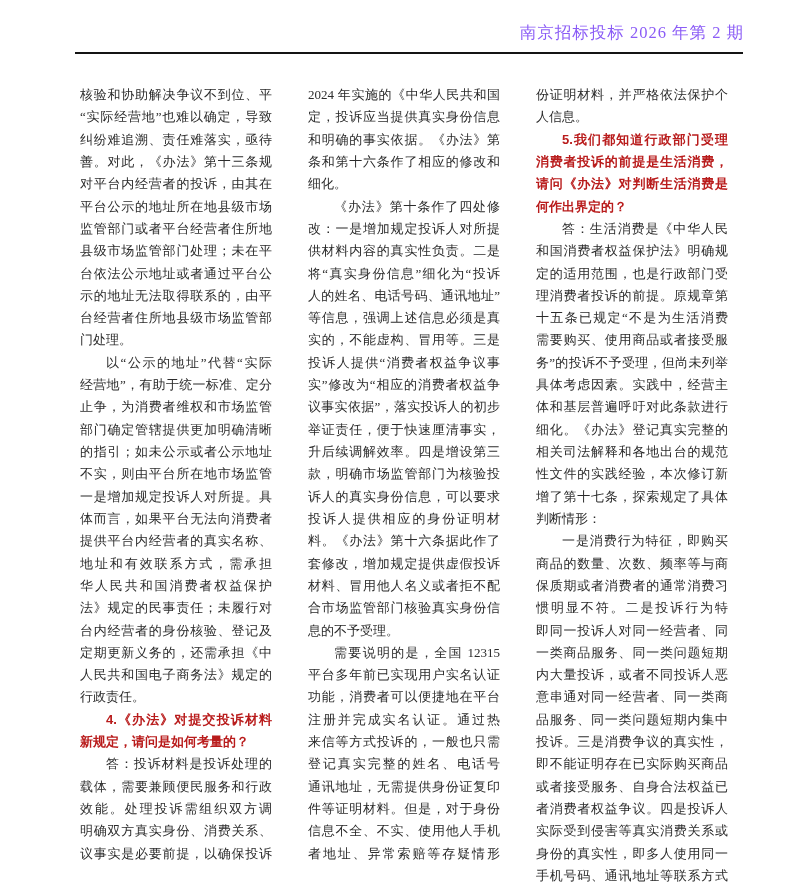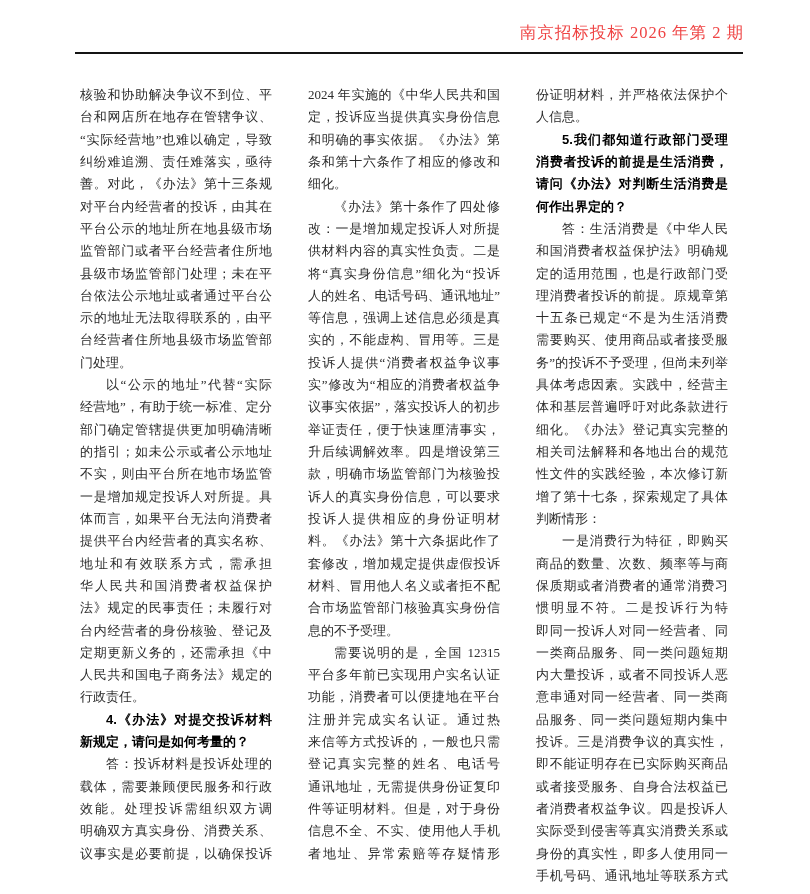--- a/index.html
+++ b/index.html
@@ -12,21 +12,21 @@
     font-family: "Liberation Serif", "DejaVu Serif", serif;
     color: #2b2b2b;
     overflow: hidden;
   }
   .header {
     position: absolute;
     top: 22px;
     right: 66px;
     font-size: 16.5px;
     letter-spacing: 1px;
-    color: #ef4444;
+    color: #8b5cf6;
     white-space: nowrap;
   }
   .rule {
     position: absolute;
     top: 52px;
     left: 75px;
     width: 668px;
     height: 2px;
     background: #141414;
   }
@@ -50,48 +50,48 @@
     color: #2b2b2b;
   }
   .line.end {
     text-align: center;
     text-align-last: left;
   }
   .line.indent { text-indent: 26px; }
   .line.bold {
     font-family: "Liberation Sans", "DejaVu Sans", sans-serif;
     font-weight: 700;
-    color: #000000;
+    color: #b91c1c;
   }
 </style>
 </head>
 <body>
 
 <div class="page">
   <div class="header">
     <span>南京招标投标 2026 年第 2 期</span>
   </div>
   <div class="rule"></div>
   <div class="columns" id="columns">
       <div class="col">
         <div class="line">核验和协助解决争议不到位、平</div>
-        <div class="line">台和网店所在地存在管辖争议、</div>
         <div class="line">“实际经营地”也难以确定，导致</div>
         <div class="line">纠纷难追溯、责任难落实，亟待完</div>
         <div class="line">善。对此，《办法》第十三条规定，</div>
         <div class="line">对平台内经营者的投诉，由其在</div>
         <div class="line">平台公示的地址所在地县级市场</div>
         <div class="line">监管部门或者平台经营者住所地</div>
         <div class="line">县级市场监管部门处理；未在平</div>
         <div class="line">台依法公示地址或者通过平台公</div>
         <div class="line">示的地址无法取得联系的，由平</div>
         <div class="line">台经营者住所地县级市场监管部</div>
         <div class="line end">门处理。</div>
         <div class="line indent">以“公示的地址”代替“实际</div>
         <div class="line">经营地”，有助于统一标准、定分</div>
+        <div class="line">止争，为消费者维权和市场监管</div>
         <div class="line">部门确定管辖提供更加明确清晰</div>
         <div class="line">的指引；如未公示或者公示地址</div>
         <div class="line">不实，则由平台所在地市场监管</div>
         <div class="line">一是增加规定投诉人对所提。具</div>
         <div class="line">体而言，如果平台无法向消费者</div>
         <div class="line">提供平台内经营者的真实名称、</div>
         <div class="line">地址和有效联系方式，需承担《中</div>
         <div class="line">华人民共和国消费者权益保护</div>
         <div class="line">法》规定的民事责任；未履行对平</div>
         <div class="line">台内经营者的身份核验、登记及</div>

